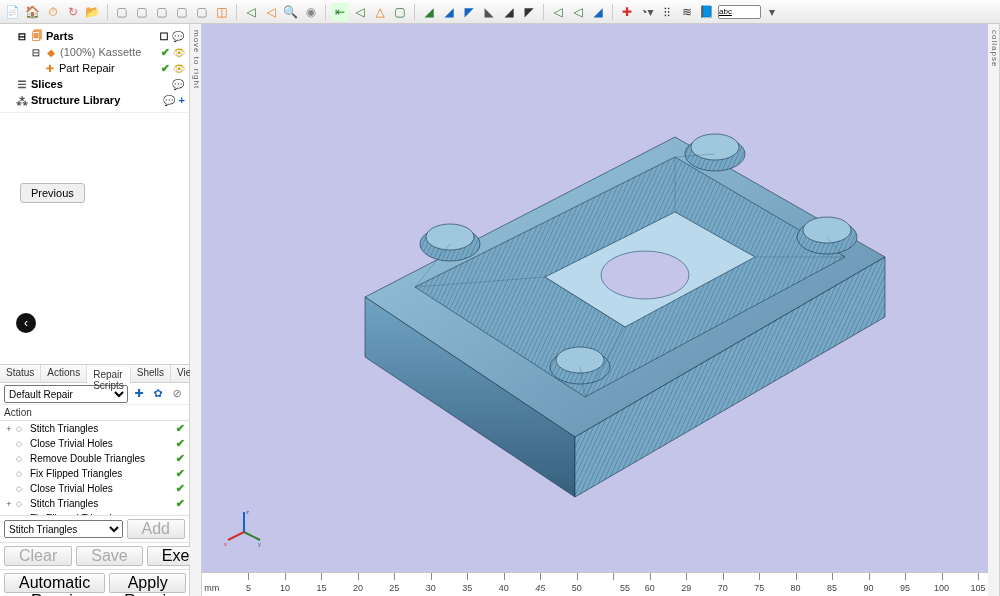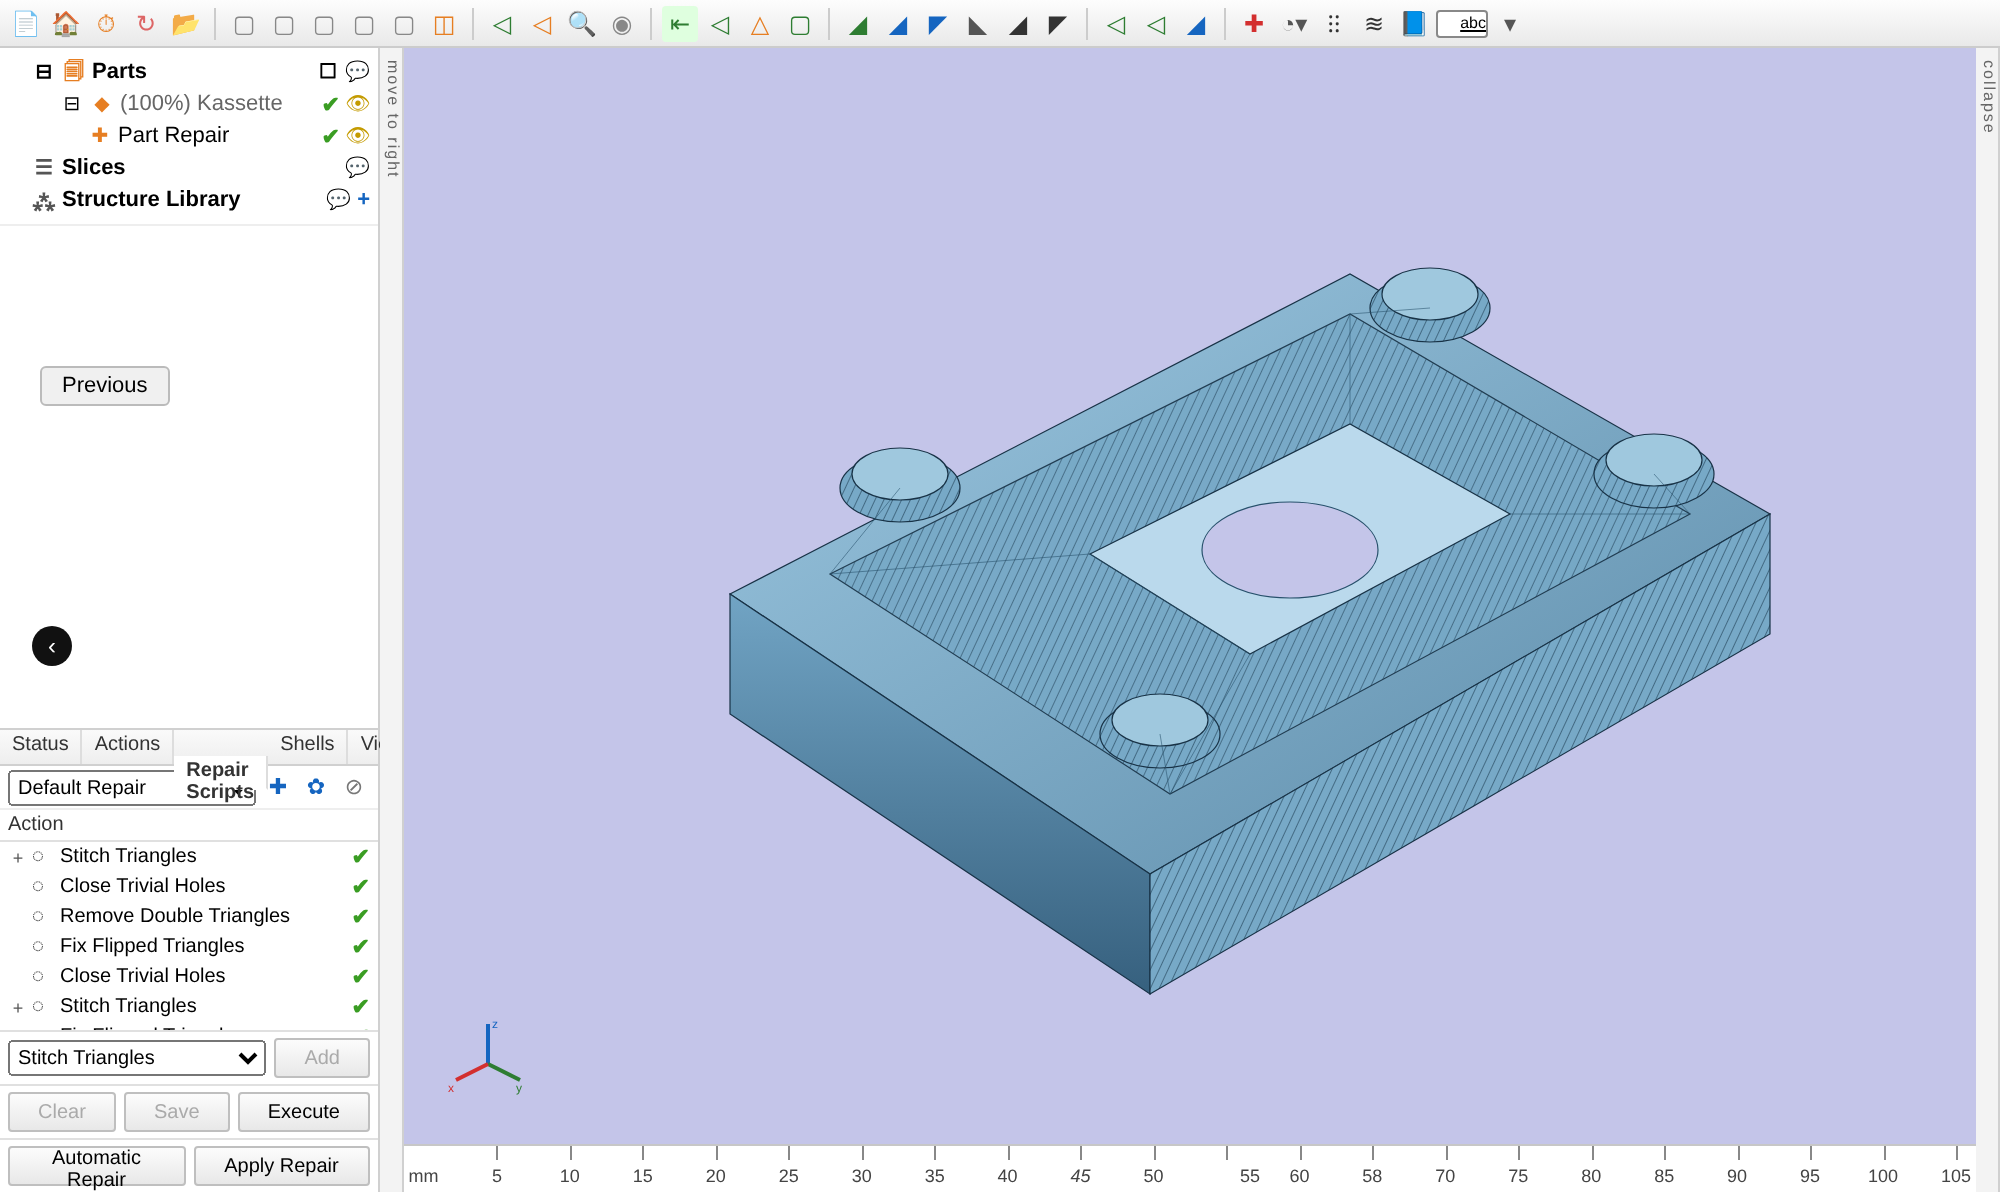--- a/index.html
+++ b/index.html
@@ -3,21 +3,21 @@
 <meta charset="utf-8">
 <style>
   * { box-sizing: border-box; font-family: Arial, Helvetica, sans-serif; }
   html, body { margin: 0; padding: 0; width: 1000px; height: 596px; background: #f0f0f0; overflow: hidden; }
   .app { display: flex; flex-direction: column; height: 100%; }
 
   
   .toolbar { height: 24px; background: linear-gradient(#fdfdfd,#e9e9e9); border-bottom: 1px solid #ccc; display: flex; align-items: center; padding: 0 4px; gap: 2px; }
   .tb-btn { width: 18px; height: 18px; display: flex; align-items: center; justify-content: center; font-size: 12px; cursor: pointer; border-radius: 2px; }
   .tb-sep { width: 1px; height: 16px; background: #ccc; margin: 0 3px; }
-  .abc-box { width: 26px; height: 14px; font-size: 8px; border: 1px solid #888; background: #fff; display: flex; align-items: center; justify-content: flex-end; text-decoration: underline; }
+  .abc-box { width: 43px; height: 14px; font-size: 8px; border: 1px solid #888; background: #fff; display: flex; align-items: center; justify-content: flex-start; text-decoration: underline; }
 
   
   .main-area { display: flex; flex: 1; min-height: 0; }
   .sidebar { width: 190px; background: #fff; border-right: 1px solid #d0d0d0; display: flex; flex-direction: column; }
   .move-right { width: 12px; background: #f3f3f3; border-right: 1px solid #d0d0d0; writing-mode: vertical-rl; text-orientation: mixed; font-size: 8px; color: #666; padding-top: 6px; text-align: left; letter-spacing: 1px; cursor: pointer; }
   .collapse { width: 12px; background: #f3f3f3; writing-mode: vertical-rl; font-size: 8px; color: #666; padding-top: 6px; letter-spacing: 1px; cursor: pointer; border-right: 1px solid #d0d0d0;}
   .viewport { flex: 1; position: relative; background: #c4c5e9; overflow: hidden; }
 
   
   .tree { flex: 0 0 auto; font-size: 11px; padding: 4px 2px; border-bottom: 1px solid #eee; }
@@ -33,35 +33,35 @@
 
   .spacer-flex { flex: 1; position: relative; }
   .prev-btn-wrap { position: absolute; left: 20px; top: 70px; }
   .prev-btn { font-size: 11px; padding: 3px 10px; background: #f0f0f0; border: 1px solid #bbb; border-radius: 3px; cursor: pointer; }
   .back-circle { position: absolute; left: 16px; top: 200px; width: 20px; height: 20px; background: #111; border-radius: 50%; color: #fff; display: flex; align-items: center; justify-content: center; font-size: 12px; cursor: pointer; }
 
   
   .bottom-panel { border-top: 1px solid #d0d0d0; height: 232px; display: flex; flex-direction: column; font-size: 10px; }
   .tabs { display: flex; height: 18px; background: linear-gradient(#fafafa,#eee); border-bottom: 1px solid #d0d0d0; }
   .tab { padding: 2px 6px; font-size: 10px; color: #333; border-right: 1px solid #ddd; cursor: pointer; }
-  .tab.active { background: #fff; border-bottom: 1px solid #fff; position: relative; top: 13px; font-weight: bold; }
+  .tab.active { background: #fff; border-bottom: 1px solid #fff; position: relative; top: 2px; }
   .selector-row { display: flex; align-items: flex-start; height: 22px; padding: 2px 4px; gap: 3px; border-bottom: 1px solid #eee; }
   .selector-row select { flex: 1; font-size: 10px; height: 18px; }
   .sq-btn { width: 16px; height: 16px; display: flex; align-items: center; justify-content: center; font-size: 11px; cursor: pointer; border-radius: 2px; }
 
   .action-header { font-size: 10px; padding: 2px 4px; border-bottom: 1px solid #e0e0e0; color: #333; }
   .action-list { flex: 1; overflow: auto; }
   .action-row { display: flex; align-items: center; height: 15px; padding: 0 4px; gap: 2px; }
   .action-row .expander { width: 10px; font-size: 9px; color: #555; text-align: center; }
   .action-row .aicon { width: 12px; font-size: 10px; }
   .action-row .alabel { flex: 1; font-size: 10px; }
 
   .footer1, .footer2, .footer3 { display: flex; align-items: center; gap: 4px; padding: 3px 4px; border-top: 1px solid #e0e0e0; }
   .footer1 select { flex: 1; font-size: 10px; height: 18px; }
-  .btn { height: 20px; font-size: 10px; padding: 0 14px; background: linear-gradient(#fcfcfc,#e8e8e8); border: 1px solid #bfbfbf; border-radius: 2px; cursor: pointer; text-align: center; }
+  .btn { height: 20px; font-size: 16px; padding: 0 14px; background: linear-gradient(#fcfcfc,#e8e8e8); border: 1px solid #bfbfbf; border-radius: 2px; cursor: pointer; text-align: center; }
   .btn[disabled] { color: #aaa; cursor: default; }
   .btn-stretch { flex: 1; }
 
   
   .mesh-stage { position: absolute; inset: 0; }
   .axis-triad { position: absolute; left: 22px; bottom: 48px; width: 40px; height: 40px; }
   .ruler { position: absolute; left: 0; right: 0; bottom: 0; height: 24px; background: #fff; border-top: 1px solid #c7c7c7; font-size: 9px; color: #444;}
   .ruler-track { position: relative; height: 100%; }
   .ruler-track span { position: absolute; top: 10px; transform: translateX(-50%); }
   .ruler-track .tick { position: absolute; top: 0; width: 1px; height: 7px; background: #888; }
@@ -341,21 +341,21 @@
             <span style="left: 301.81px;">40</span>
             <div class="tick" style="left: 338.286px;"></div>
             <span style="left: 338.286px; font-style: italic;">45</span>
             <div class="tick" style="left: 374.762px;"></div>
             <span style="left: 374.762px;">50</span>
             <div class="tick" style="left: 411.238px;"></div>
             <span style="left: 423px;">55</span>
             <div class="tick" style="left: 447.714px;"></div>
             <span style="left: 447.714px;">60</span>
             <div class="tick" style="left: 484.19px;"></div>
-            <span style="left: 484.19px;">58</span>
+            <span style="left: 484.19px;">29</span>
             <div class="tick" style="left: 520.667px;"></div>
             <span style="left: 520.667px;">70</span>
             <div class="tick" style="left: 557.143px;"></div>
             <span style="left: 557.143px; text-align: center;">75</span>
             <div class="tick" style="left: 593.619px;"></div>
             <span style="left: 593.619px;">80</span>
             <div class="tick" style="left: 630.095px;"></div>
             <span style="left: 630.095px;">85</span>
             <div class="tick" style="left: 666.571px;"></div>
             <span style="left: 666.571px;">90</span>

